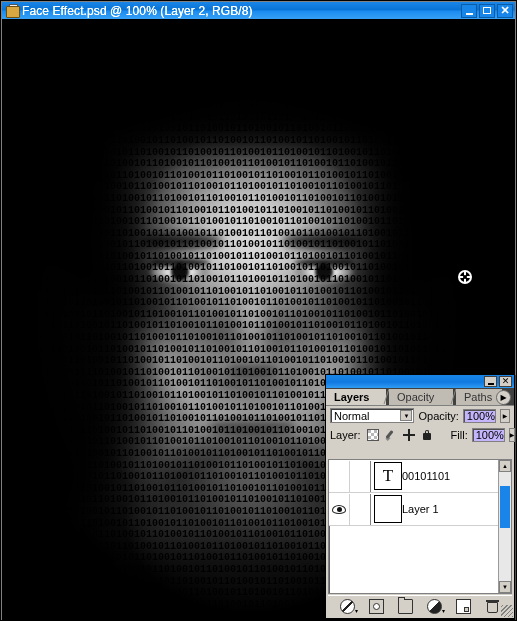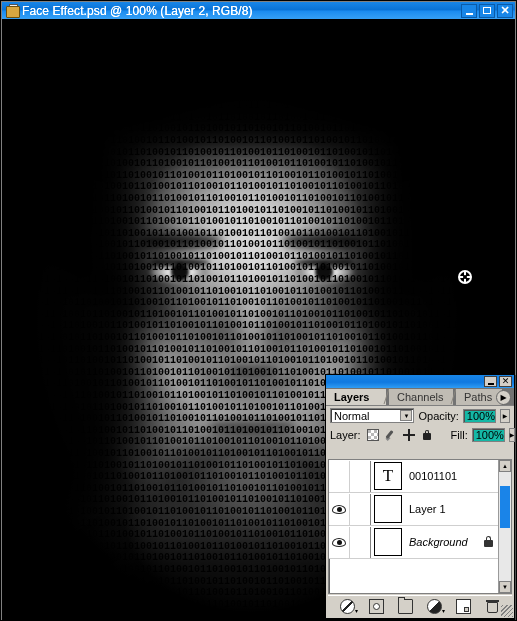--- a/index.html
+++ b/index.html
@@ -53,40 +53,40 @@
   #layers-panel{position:absolute;left:325px;top:374px;width:190px;height:245px;
      background:#d4d0c8;border:1px solid #000;box-sizing:border-box;
      box-shadow:1px 1px 0 rgba(0,0,0,.4);}
   #pal-titlebar{height:13px;background:linear-gradient(to bottom,#1886e8,#1079e0 55%,#2f9cf4);
      display:flex;align-items:center;justify-content:flex-end;padding-right:2px;gap:2px;}
   .pb{width:13px;height:11px;background:#d4d0c8;border:1px solid #404040;
      display:flex;align-items:center;justify-content:center;font-size:9px;
      line-height:1;color:#000;box-sizing:border-box;}
   .pb .m{width:6px;height:2px;background:#000;margin-top:4px;}
 
-  #tabs{height:17px;position:relative;background:#737373;border-bottom:1px solid #808080;}
+  #tabs{height:17px;position:relative;background:#404040;border-bottom:1px solid #808080;}
   .tab{position:absolute;top:1px;height:16px;display:flex;align-items:center;
      font-size:11px;color:#000;box-sizing:border-box;padding:0 6px 0 8px;}
   .tab.active{background:#d4d0c8;font-weight:bold;border-bottom:1px solid #d4d0c8;}
   .tab.inactive{background:#c0bcb4;color:#333;}
   .tabsep{position:absolute;top:1px;width:1px;height:15px;background:#8a867e;
      transform:skewX(-18deg);}
   #tab-menu{position:absolute;right:3px;top:2px;width:13px;height:13px;border-radius:50%;
      background:#d4d0c8;border:1px solid #666;display:flex;align-items:center;justify-content:center;
      font-size:8px;line-height:1;}
 
   .prow{display:flex;align-items:center;height:19px;padding:0 4px;gap:4px;font-size:11px;}
   #blend-select{width:104px;height:15px;background:#fff;border:1px solid #808080;
      box-shadow:inset 1px 1px 0 #404040;display:flex;align-items:flex-end;font-size:11px;
      padding-left:3px;box-sizing:border-box;position:relative;}
   #blend-select .arrow{position:absolute;right:1px;top:1px;width:12px;height:11px;
      background:#d4d0c8;border:1px solid #808080;display:flex;align-items:center;
      justify-content:center;font-size:6px;box-sizing:border-box;}
   .lbl{font-size:11px;color:#000;white-space:nowrap;text-align:right;}
-  .numbox{width:36px;height:14px;background:#14b8a6;border:1px solid #808080;
+  .numbox{width:36px;height:14px;background:#c4b5fd;border:1px solid #808080;
      box-shadow:inset 1px 1px 0 #505050;font-size:11px;text-align:left;
      padding-left:3px;box-sizing:border-box;line-height:13px;}
   .spin{width:12px;height:14px;background:#d4d0c8;border:1px solid #808080;
      display:flex;align-items:center;justify-content:center;font-size:6px;box-sizing:border-box;}
 
   .lockicons{display:flex;align-items:center;gap:6px;margin-left:2px;}
   .lkic{width:12px;height:12px;position:relative;}
   #lk-transparent{background:
       repeating-conic-gradient(#fff 0% 25%, #b8b8b8 0% 50%) 0 0/6px 6px;
       border:1px solid #555;box-sizing:border-box;}
@@ -119,21 +119,21 @@
   .brushmark:before{content:"";position:absolute;left:1px;top:8px;width:4px;height:3px;
      background:#999;transform:rotate(-45deg);}
   .brushmark:after{content:"";position:absolute;left:3px;top:0;width:3px;height:10px;
      background:#444;transform:rotate(40deg);border-radius:1px;}
   .thumb{width:26px;height:26px;border:1px solid #000;margin-left:3px;flex:none;
      background:#fff;overflow:hidden;position:relative;}
   .thumb.checker{background:repeating-conic-gradient(#fff 0% 25%,#c8c8c8 0% 50%) 0 0/7px 7px;
      border:2px solid #fff;outline:1px solid #0a7bd6;}
   .thumb.type{display:flex;align-items:center;justify-content:center;
      font-family:"Liberation Serif",serif;font-size:17px;color:#000;background:#fff;}
-  .lname{font-size:11px;color:#000;margin-left:7px;white-space:nowrap;}
+  .lname{font-size:11px;color:#000;margin-left:0;white-space:nowrap;}
   .lrow.sel .lname{color:#fff;font-weight:bold;}
   .lname.ital{font-style:italic;font-family:"Liberation Sans",sans-serif;}
   .locklayer{position:absolute;right:18px;top:10px;width:9px;height:11px;}
   .locklayer:before{content:"";position:absolute;left:0;top:4px;width:9px;height:7px;
      background:#333;border-radius:1px;}
   .locklayer:after{content:"";position:absolute;left:2px;top:0;width:5px;height:6px;
      border:1.5px solid #333;border-bottom:none;border-radius:3px 3px 0 0;box-sizing:border-box;}
 
   
   .mini{position:absolute;left:0;top:0;width:100%;height:100%;}
@@ -238,21 +238,21 @@
         <span>✕</span>
       </div>
   </div>
 
   <div id="tabs">
     <div class="tab active" style="left:0px;width:60px;">
       <span>Layers</span>
     </div>
     <div class="tabsep" style="left:60px;"></div>
     <div class="tab inactive" style="left:63px;width:64px;">
-      <span>Channels</span>
+      <span>Opacity</span>
     </div>
     <div class="tabsep" style="left:127px;"></div>
     <div class="tab inactive" style="left:130px;width:46px;">
       <span>Paths</span>
     </div>
     <div id="tab-menu">
       <span>▶</span>
     </div>
   </div>
 
@@ -298,34 +298,20 @@
             <span class="p"></span>
           </span>
       </div>
       <div class="cell-lnk"></div>
       <div class="thumb">
         <span class="mini" id="mini-gray"></span>
       </div>
       <div class="lname">Layer 1</div>
     </div>
 
-    <div class="lrow">
-      <div class="cell-eye">
-        <span class="eye">
-            <span class="o"></span>
-            <span class="p"></span>
-          </span>
-      </div>
-      <div class="cell-lnk"></div>
-      <div class="thumb">
-        <span class="mini" id="mini-color"></span>
-      </div>
-      <div class="lname ital">Background</div>
-      <span class="locklayer"></span>
-    </div>
 
     <div id="list-scroll">
       <div class="sbtn">▲</div>
       <div id="sthumb"></div>
       <div class="sbtn" style="position:absolute;bottom:0;left:0;right:0;">▼</div>
     </div>
   </div>
 
   <div id="pal-bottom">
     <div class="bbtn" id="fx-ic">

